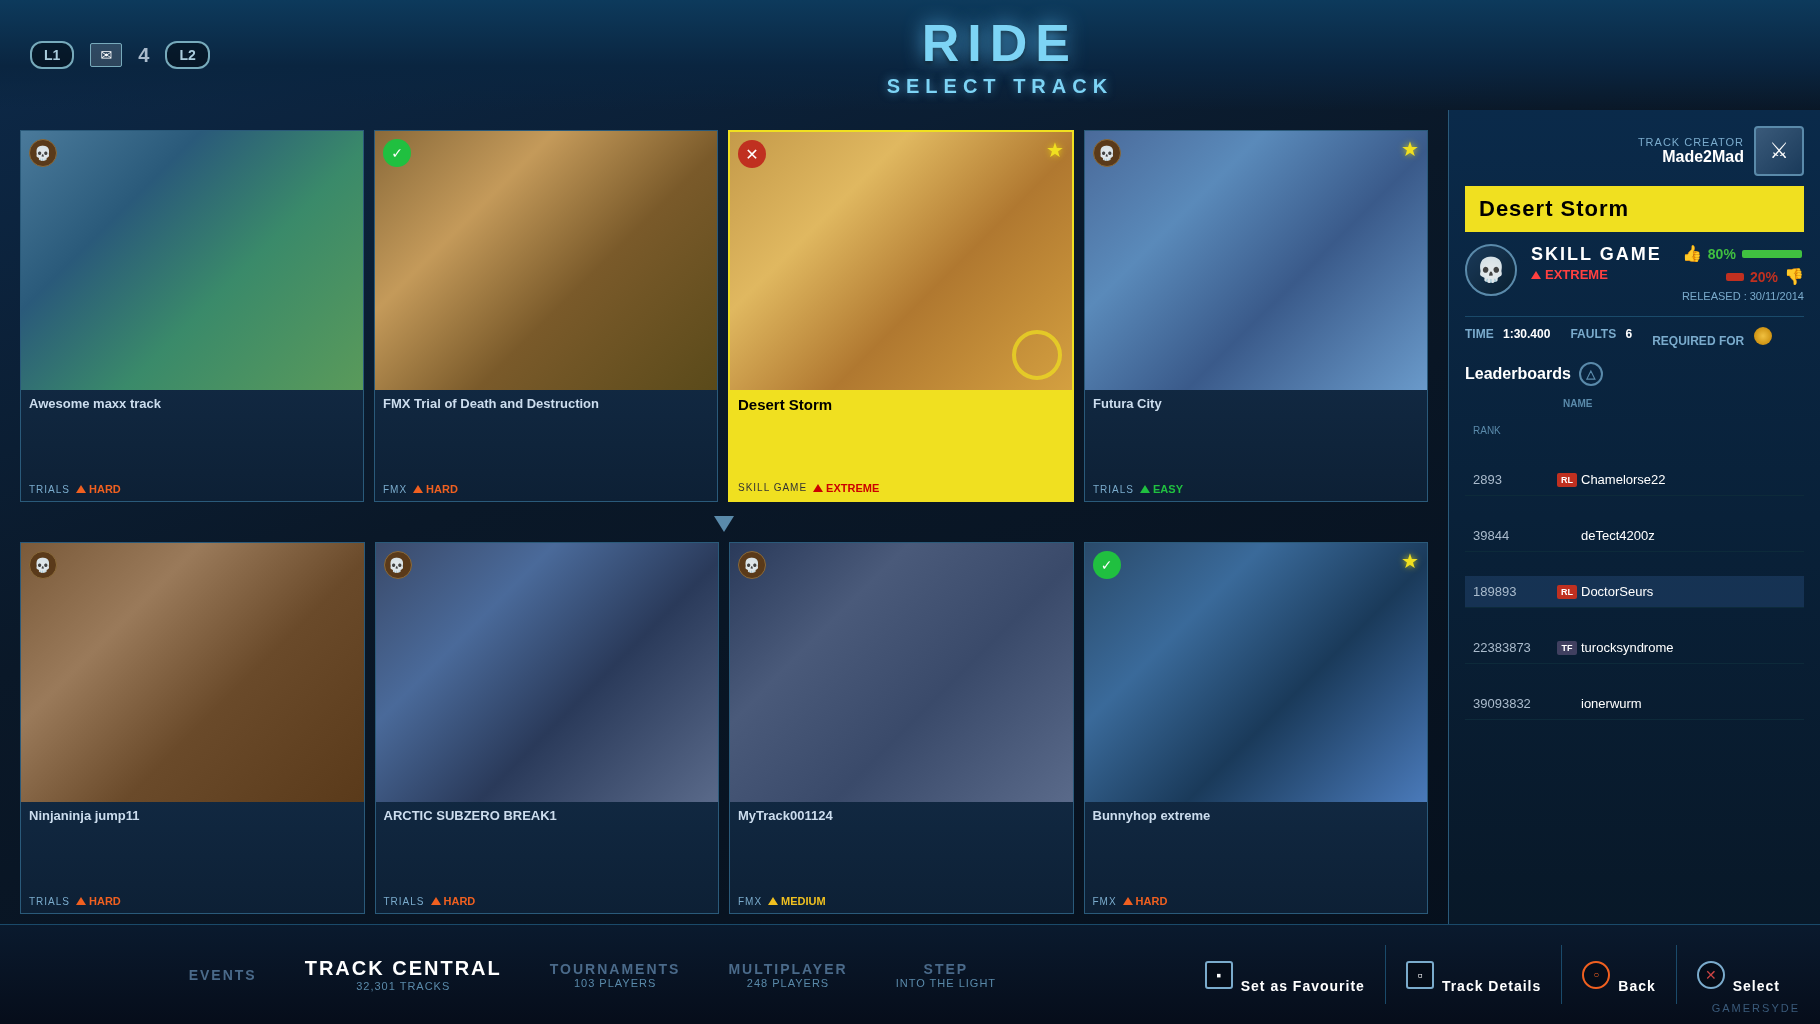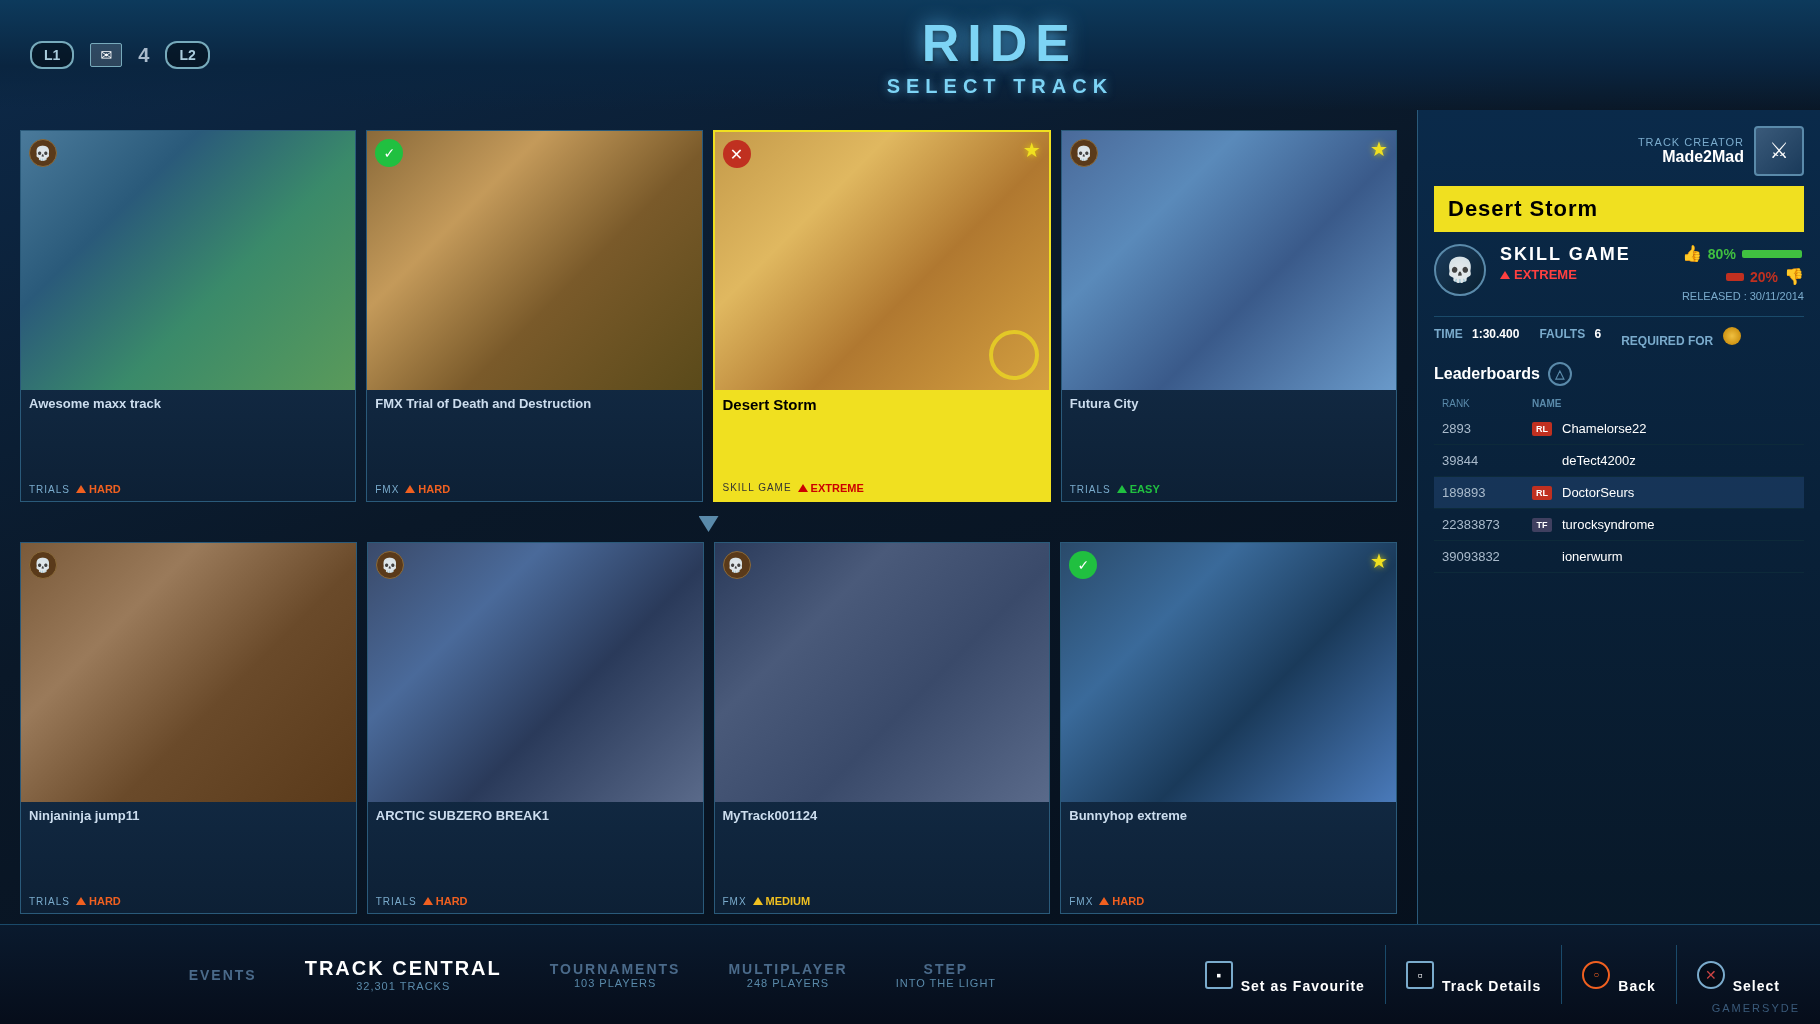--- a/index.html
+++ b/index.html
@@ -284,21 +284,21 @@
       font-size: 14px;
       font-weight: 700;
     }
 
     .track-card.selected .track-type {
       color: #333;
     }
 
     
     .right-panel {
-      width: 403px;
+      width: 372px;
       background: linear-gradient(180deg, #0a2a4a 0%, #081828 100%);
       border-left: 1px solid #2a5a7a;
       display: flex;
       flex-direction: column;
       padding: 16px;
     }
 
     .track-creator-row {
       display: flex;
       align-items: center;
@@ -452,30 +452,31 @@
 
     .lb-col-headers {
       display: flex;
       font-size: 10px;
       color: #5a8aaa;
       text-transform: uppercase;
       padding: 4px 8px;
       gap: 10px;
     }
 
-    .lb-rank-col { width: 80px; }
+    .lb-rank-col { width: 80px; margin-top: 27px; }
     .lb-name-col { flex: 1; font-weight: bold; }
 
     .lb-row {
       display: flex;
       align-items: center;
       padding: 8px;
       border-bottom: 1px solid #0d2a3a;
-      gap: 10px;
+      gap: 4px;
       font-size: 14px;
+      margin-top: 24px;
     }
 
     .lb-row.highlighted {
       background: rgba(100,160,255,0.15);
     }
 
     .lb-rank {
       width: 80px;
       color: #aabbcc;
       font-size: 13px;

